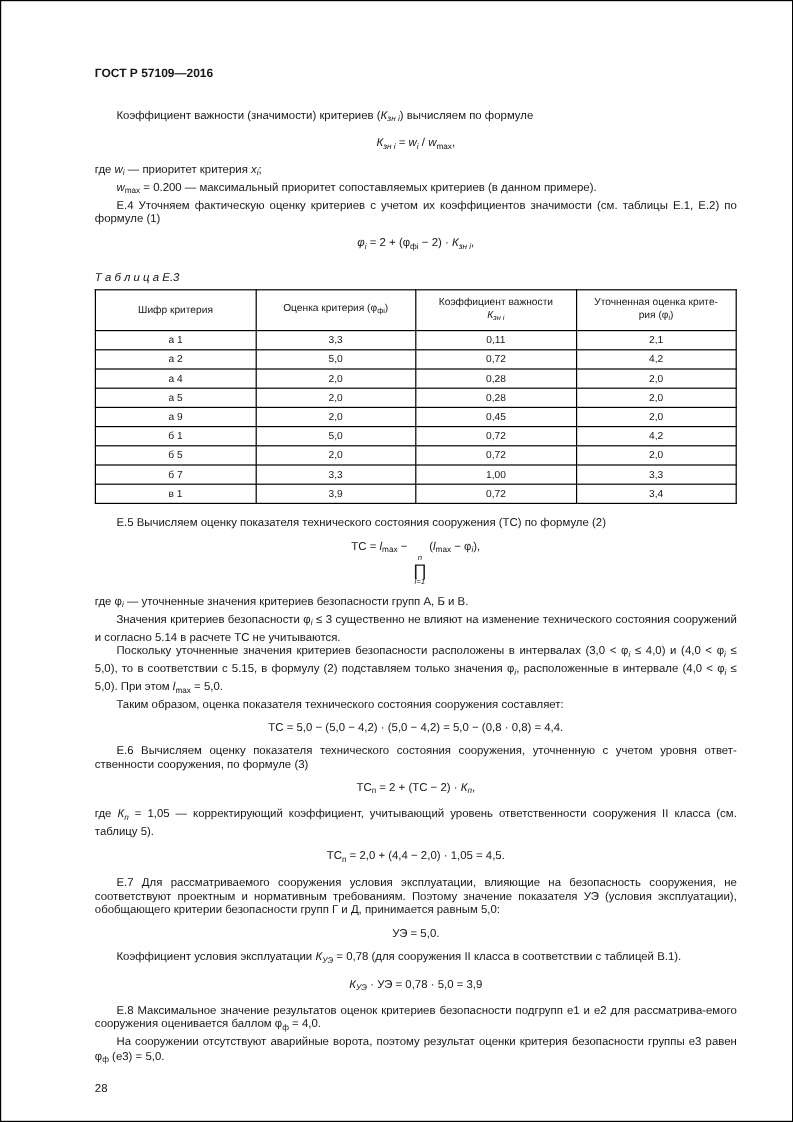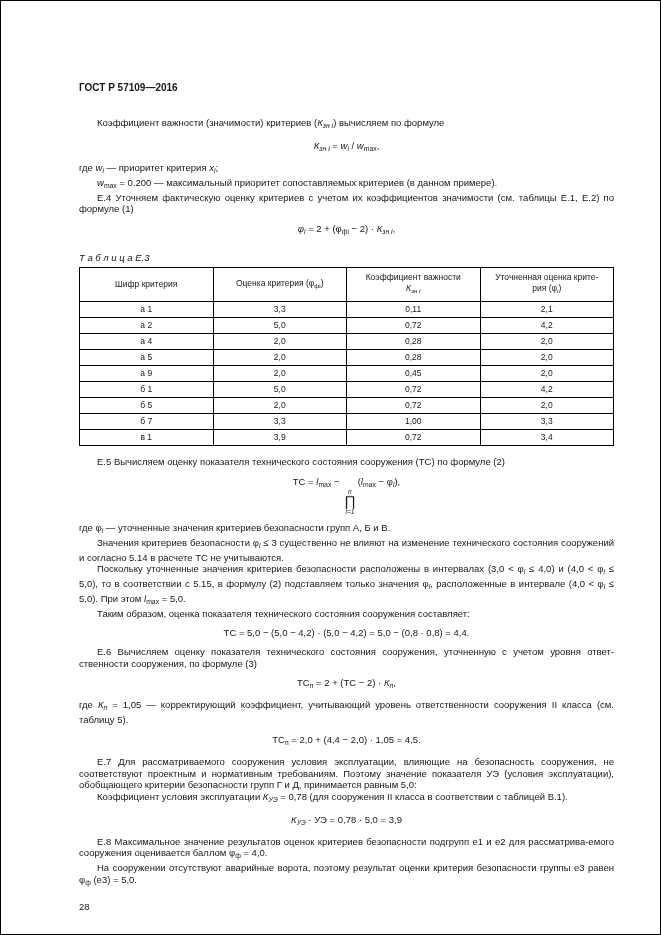--- a/index.html
+++ b/index.html
@@ -4,21 +4,21 @@
 <style>
   * { box-sizing: border-box; }
   html, body { margin: 0; padding: 0; background: #ffffff; }
   .page {
     width: 661px; height: 935px;
     border: 1px solid #000;
     background: #fff;
     font-family: "Liberation Sans", sans-serif;
     font-size: 9.5px;
     color: #161616;
-    padding: 81px 46px 0 78px;
+    padding: 55px 46px 0 78px;
     overflow: hidden;
   }
   .doc-header { font-weight: bold; font-size: 10px; margin: 0 0 24px 0; }
   p.para { margin: 0; text-align: justify; line-height: 11.6px; }
   p.ind { text-indent: 18px; }
   .formula { text-align: center; margin: 7px 0; line-height: 13px; }
   .table-label { margin: 14px 0 4px 0; font-style: italic; }
   table.crit { width: 100%; border-collapse: collapse; font-size: 8.5px; margin-bottom: 10px; table-layout: fixed; }
   table.crit th, table.crit td {
     border: 1px solid #000; text-align: center; vertical-align: middle;
@@ -138,20 +138,21 @@
   <p class="para ind"><span>Е.6 Вычисляем оценку показателя технического состояния сооружения, уточненную с учетом уровня ответ-ственности сооружения, по формуле (3)</span></p>
 
   <div class="formula"><span>ТС</span><span class="st-sub">п</span><span> = 2 + (ТС − 2) · </span><span class="st-i">К</span><span class="st-sub st-i">п</span><span>,</span></div>
 
   <p class="para"><span>где </span><span class="st-i">К</span><span class="st-sub st-i">п</span><span> = 1,05 — корректирующий коэффициент, учитывающий уровень ответственности сооружения II класса (см. таблицу 5).</span></p>
 
   <div class="formula"><span>ТС</span><span class="st-sub">п</span><span> = 2,0 + (4,4 − 2,0) · 1,05 = 4,5.</span></div>
 
   <p class="para ind"><span>Е.7 Для рассматриваемого сооружения условия эксплуатации, влияющие на безопасность сооружения, не соответствуют проектным и нормативным требованиям. Поэтому значение показателя УЭ (условия эксплуатации), обобщающего критерии безопасности групп Г и Д, принимается равным 5,0:</span></p>
 
+  <div class="formula"><span>УЭ = 5,0.</span></div>
 
   <p class="para ind"><span>Коэффициент условия эксплуатации </span><span class="st-i">К</span><span class="st-sub st-i">УЭ</span><span> = 0,78 (для сооружения II класса в соответствии с таблицей В.1).</span></p>
 
   <div class="formula"><span class="st-i">К</span><span class="st-sub st-i">УЭ</span><span> · УЭ = 0,78 · 5,0 = 3,9</span></div>
 
   <p class="para ind"><span>Е.8 Максимальное значение результатов оценок критериев безопасности подгрупп е1 и е2 для рассматрива-емого сооружения оценивается баллом φ</span><span class="st-sub">ф</span><span> = 4,0.</span></p>
   <p class="para ind"><span>На сооружении отсутствуют аварийные ворота, поэтому результат оценки критерия безопасности группы е3 равен φ</span><span class="st-sub">ф</span><span> (е3) = 5,0.</span></p>
 
   <div class="page-num">28</div>
 

